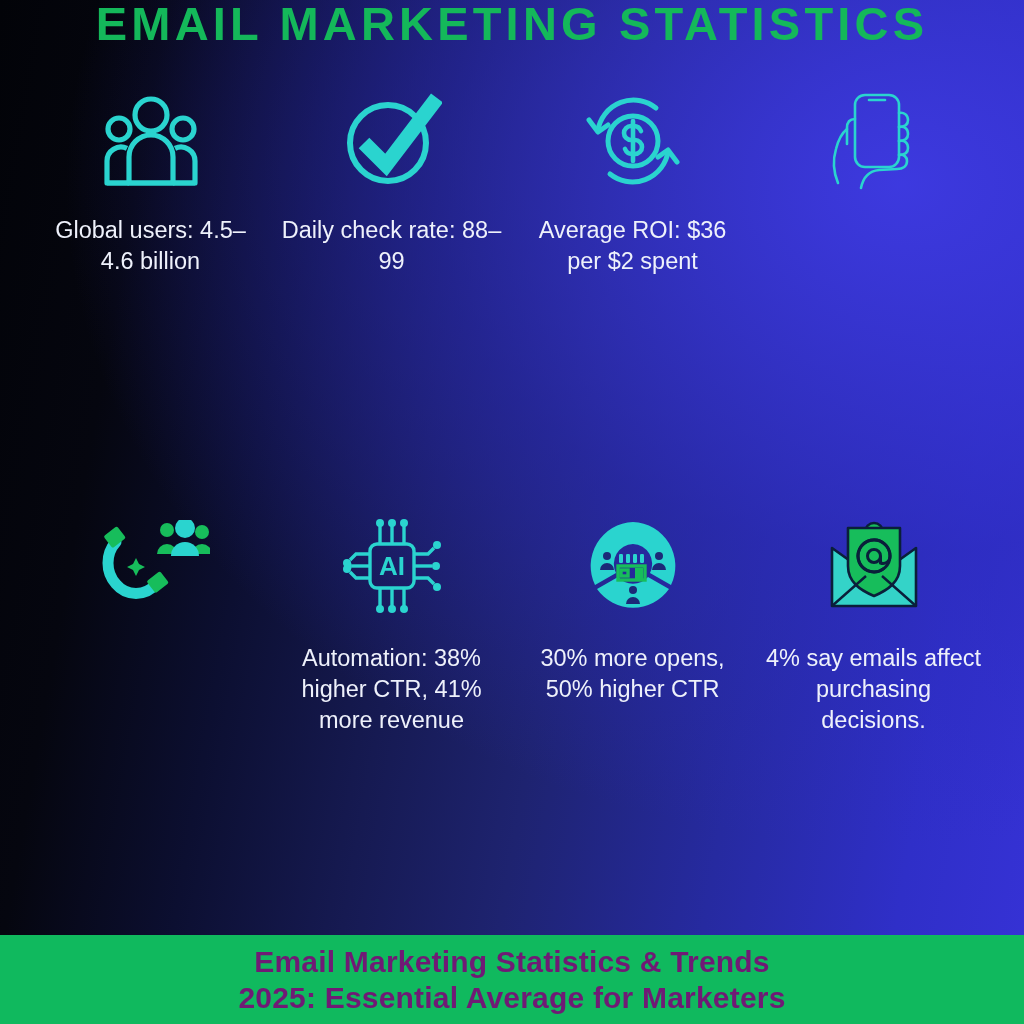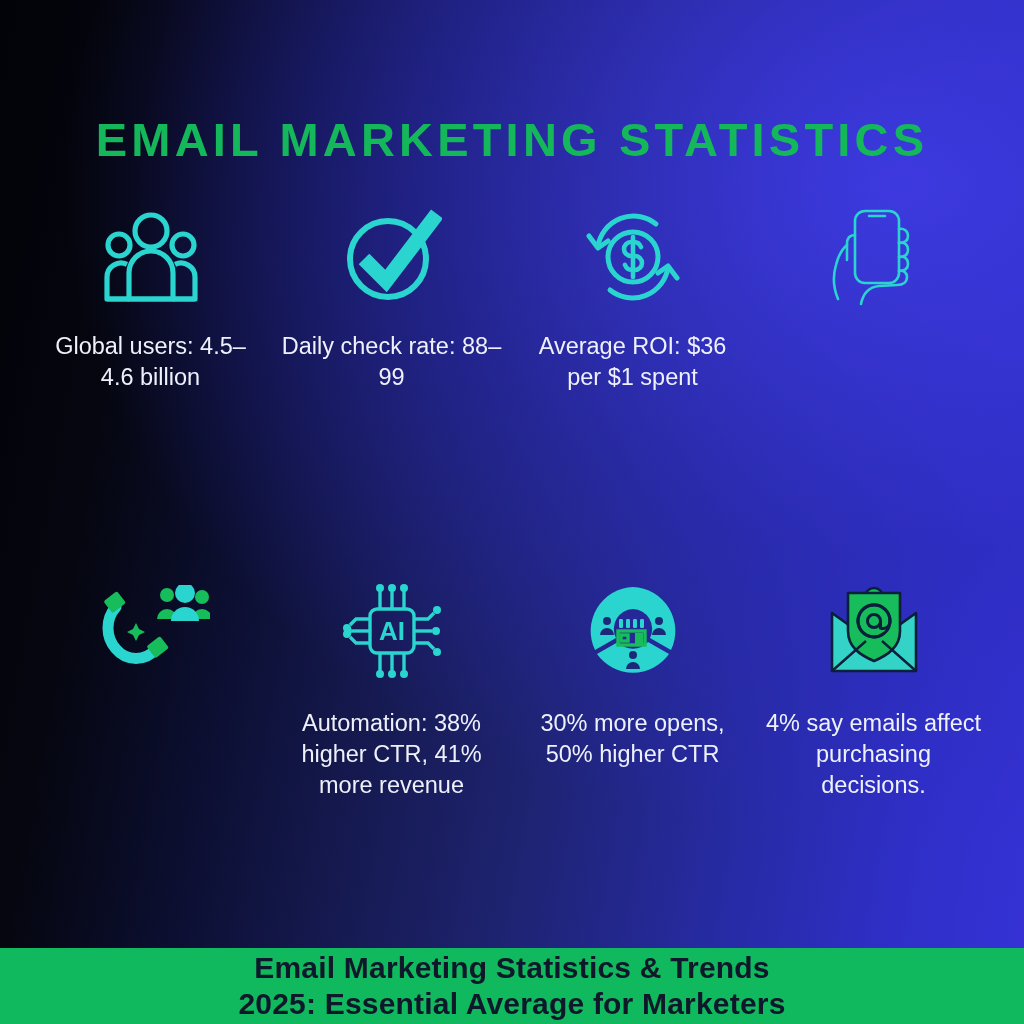--- a/index.html
+++ b/index.html
@@ -23,21 +23,20 @@
         #2f2fc8 88%,
         #3632d6 100%);
     display:flex; flex-direction:column;
   }
   .title {
     text-align:center;
     color:#14b85a;
     font-size:47px;
     font-weight:bold;
     letter-spacing:4.2px;
-    margin-top:116px;
     text-transform:uppercase;
     line-height:1;
   }
   .grid {
     flex:1;
     display:grid;
     grid-template-columns:repeat(4,1fr);
     grid-template-rows:1fr 1fr;
     padding:42px 30px 2px 30px;
     column-gap:0px;
@@ -57,24 +56,24 @@
     color:#eef1fb;
     font-size:23.5px;
     line-height:1.32;
     text-align:center;
     font-weight:400;
     max-width:230px;
   }
   .row2 .caption { max-width:240px; }
   .banner {
     background:#10b95e;
-    height:76px;
+    height:89px;
     display:flex; flex-direction:column;
     align-items:center; justify-content:center;
-    color:#0f172a;
+    color:#701a75;
     font-weight:bold;
     font-size:30px;
     line-height:1.2;
     letter-spacing:0.2px;
     text-align:right;
   }
   .banner div { white-space:nowrap; }
 </style>
 </head>
 <body>
@@ -115,21 +114,21 @@
         <svg width="100" height="94" viewBox="0 0 100 94" fill="none" stroke="#2ad4cf" stroke-width="5">
           <circle cx="50" cy="47" r="25"></circle>
           <path d="M58 37 a8 8 0 0 0 -8-5 h-2 a7 7 0 0 0 0 14 h4 a7 7 0 0 1 0 14 h-2 a8 8 0 0 1 -8-5" stroke-width="4.6" stroke-linecap="round"></path>
           <path d="M50 27 V67" stroke-width="4.6" stroke-linecap="round"></path>
           <path d="M73 14 A36 36 0 0 0 15 36" stroke-linecap="round"></path>
           <path d="M27 80 A36 36 0 0 0 85 58" stroke-linecap="round"></path>
           <path d="M6 26 L15 38 L25 31" stroke-linecap="round" stroke-linejoin="round"></path>
           <path d="M94 68 L85 56 L75 63" stroke-linecap="round" stroke-linejoin="round"></path>
         </svg>
       </div>
-      <div class="caption">Average ROI: $36 per $1 spent</div>
+      <div class="caption">Average ROI: $36 per $2 spent</div>
     </div>
 
     <div class="cell row1">
       <div class="icon-wrap">
         <svg width="90" height="104" viewBox="0 0 90 104" fill="none" stroke="#2ad4cf" stroke-width="2.6" stroke-linecap="round" stroke-linejoin="round">
           <rect x="26" y="6" width="44" height="72" rx="10"></rect>
           <path d="M40 11 h16"></path>
           <path d="M26 30 c-6 0 -8 4 -8 9 v16"></path>
           <path d="M18 40 c-5 4 -9 12 -11 20 c-3 10 -3 22 2 34"></path>
           <path d="M70 24 c5 -1 9 2 9 7 c0 5 -4 7 -9 7"></path>

